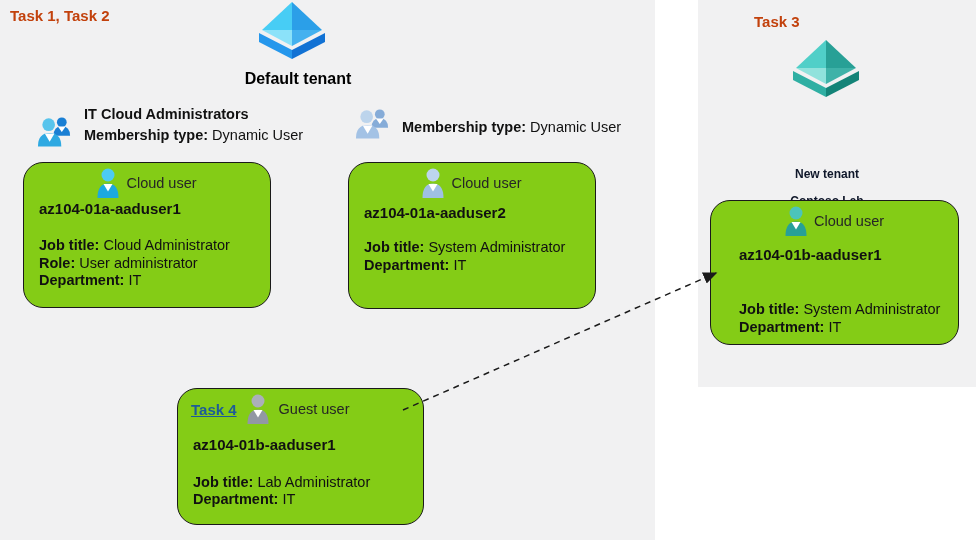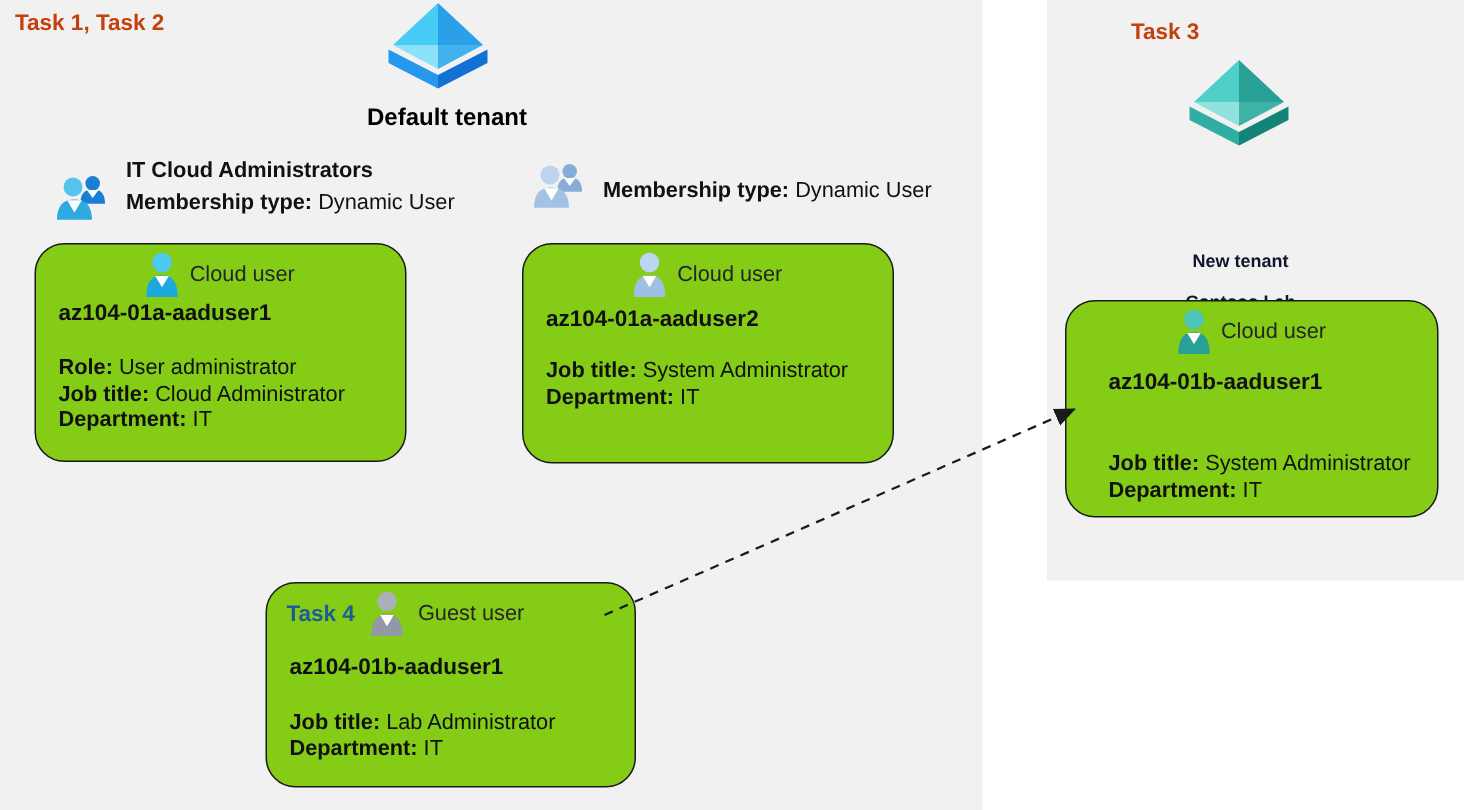--- a/index.html
+++ b/index.html
@@ -26,21 +26,21 @@
 
   .card{
     position:absolute;background:#84cc16;border:1.3px solid #1a1a1a;border-radius:20px;
   }
   .card-header{
     position:absolute;left:0;right:0;top:4px;height:32px;
     display:flex;justify-content:center;align-items:center;gap:7px;
     font-size:14.5px;color:#262626;
   }
   .card.c3 .card-header{justify-content:flex-start;padding-left:13px;gap:10px;}
-  .card-task{font-size:15px;font-weight:700;color:#1d5b99;}
+  .card-task{font-size:15px;font-weight:700;color:#1d5b99;text-decoration:underline;}
   .uname{position:absolute;left:15px;font-size:15px;font-weight:700;white-space:nowrap;}
   .card.c1 .uname{top:37px;} .card.c2 .uname{top:41px;}
   .card.c3 .uname{top:47px;} .card.c4 .uname{top:45px;left:28px;}
   .fields{position:absolute;left:15px;font-size:14.5px;}
   .card.c1 .fields{top:74px;} .card.c2 .fields{top:76px;}
   .card.c3 .fields{top:85px;} .card.c4 .fields{top:100px;left:28px;}
   .field{line-height:17.5px;white-space:nowrap;}
   .card.c3 .field{line-height:16.5px;}
   .field b{margin-right:4px;}
 
@@ -110,22 +110,22 @@
     <div class="card-header">
       <svg width="22" height="30" viewBox="0 0 22 30">
         <circle cx="11" cy="7" r="6.5" fill="#4ccbf2"></circle>
         <path d="M0.5,30 Q0.5,15.5 11,15.5 Q21.5,15.5 21.5,30 Z" fill="#1ca9de"></path>
         <path d="M6.5,16 L11,23.5 L15.5,16 Z" fill="#ffffff"></path>
       </svg>
       <span>Cloud user</span>
     </div>
     <div class="uname">az104-01a-aaduser1</div>
     <div class="fields">
+      <div class="field"><b>Job title:</b><span>Cloud Administrator</span></div>
       <div class="field"><b>Role:</b><span>User administrator</span></div>
-      <div class="field"><b>Job title:</b><span>Cloud Administrator</span></div>
       <div class="field"><b>Department:</b><span>IT</span></div>
     </div>
   </div>
 
   <div class="card c2" style="left:348px;top:162px;width:246px;height:145px">
     <div class="card-header">
       <svg width="22" height="30" viewBox="0 0 22 30">
         <circle cx="11" cy="7" r="6.5" fill="#bdd5ee"></circle>
         <path d="M0.5,30 Q0.5,15.5 11,15.5 Q21.5,15.5 21.5,30 Z" fill="#9fc0e4"></path>
         <path d="M6.5,16 L11,23.5 L15.5,16 Z" fill="#ffffff"></path>

